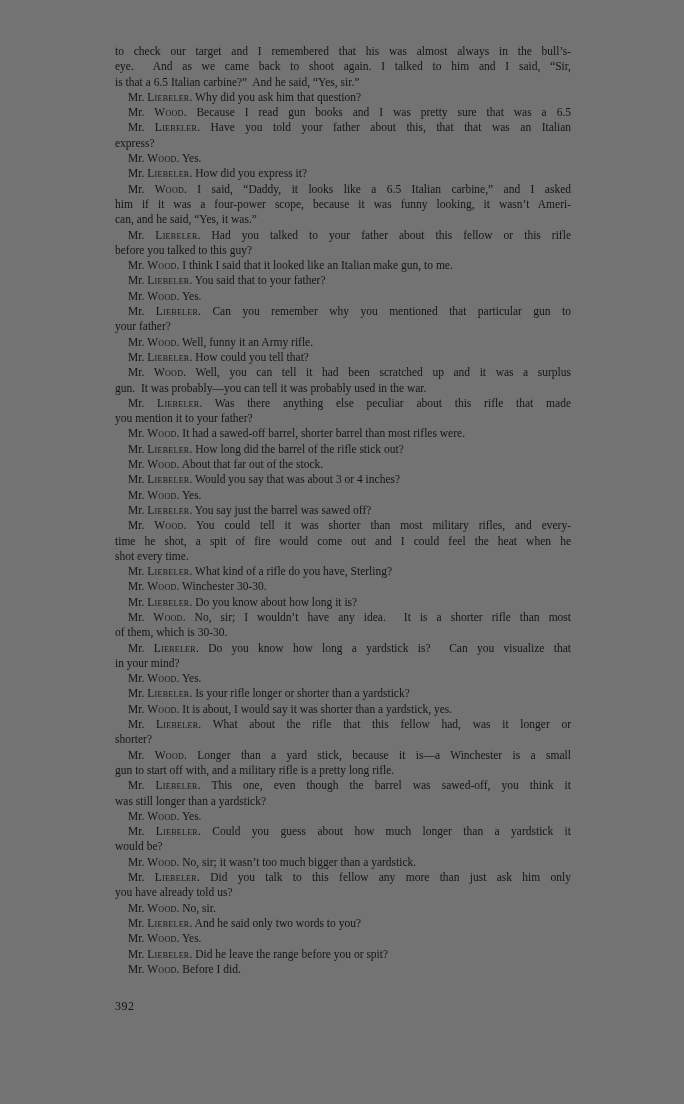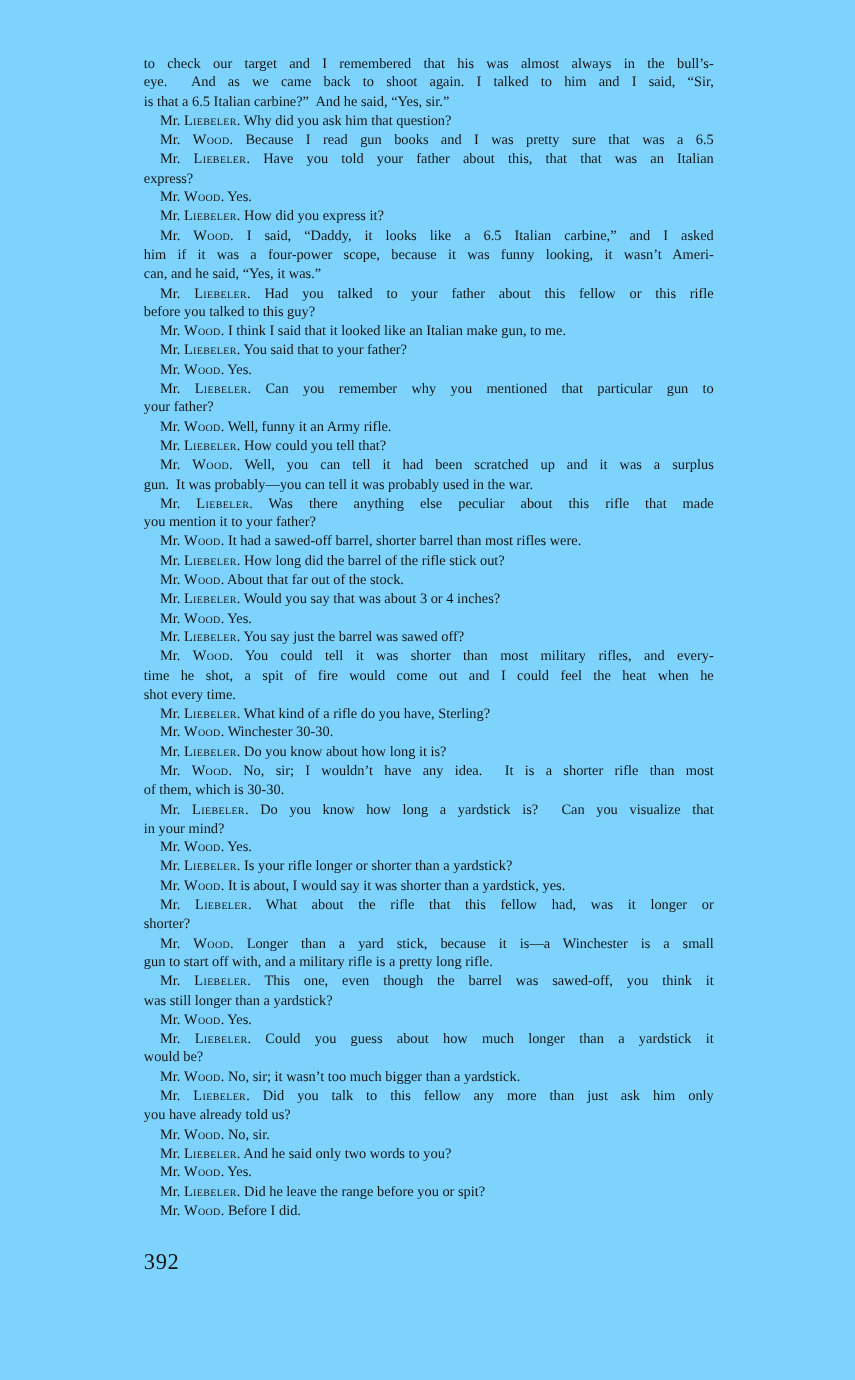--- a/index.html
+++ b/index.html
@@ -7,21 +7,21 @@
     width: 684px;
     height: 1104px;
     background: #ffffff;
     position: relative;
     font-family: "Liberation Serif", serif;
   }
   .page {
     position: absolute;
     left: 0; top: 0;
     width: 684px; height: 1104px;
-    background: #7dd3fc;
+    background: #737373;
     overflow: hidden;
   }
   .text-block {
     position: absolute;
     left: 115px;
     top: 44px;
     width: 456px;
     font-size: 11.5px;
     line-height: 15.3px;
     color: #151413;
@@ -34,21 +34,21 @@
   .line.jl { text-align-last: justify; }
   .line.indent { text-indent: 13px; }
   .sc {
     font-variant: small-caps;
     letter-spacing: 0.3px;
   }
   .page-number {
     position: absolute;
     left: 115px;
     top: 999px;
-    font-size: 18px;
+    font-size: 12px;
     letter-spacing: 0.5px;
     color: #151413;
   }
 </style>
 </head>
 <body>
 
 <div class="page">
   <div class="text-block">
       <div class="line jl"><span>to check our target and I remembered that his was almost always in the bull’s-</span></div>

